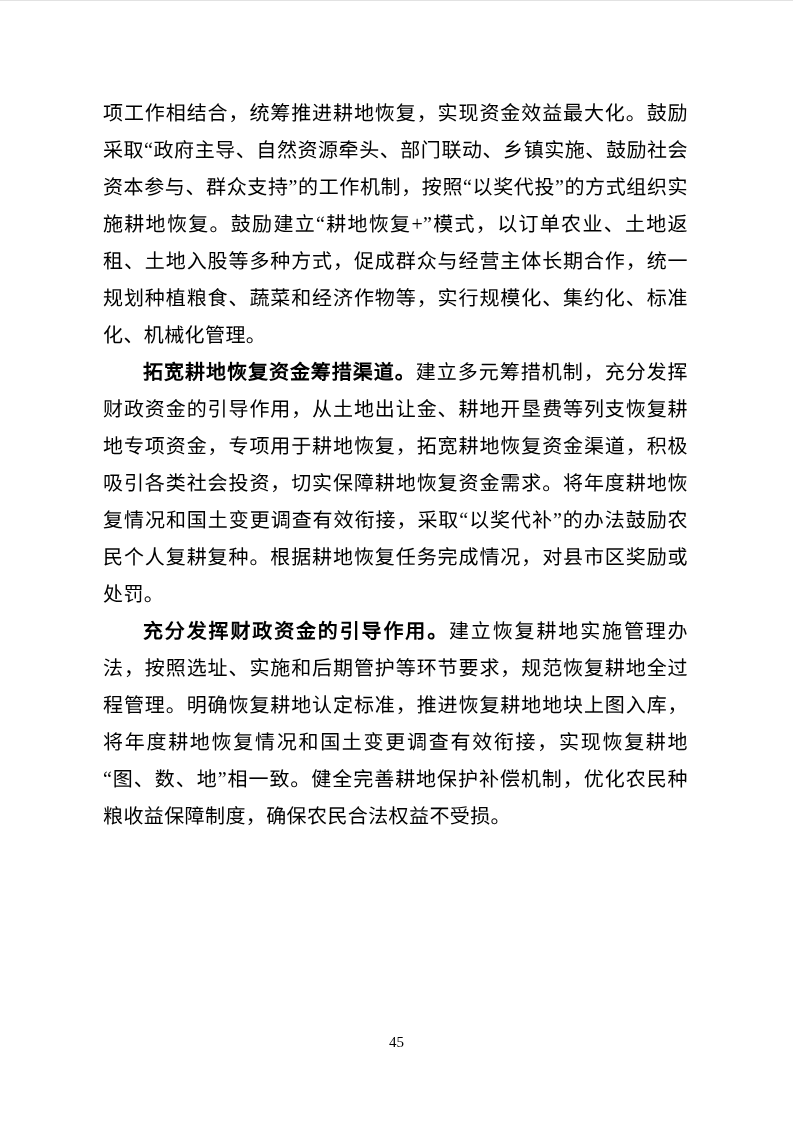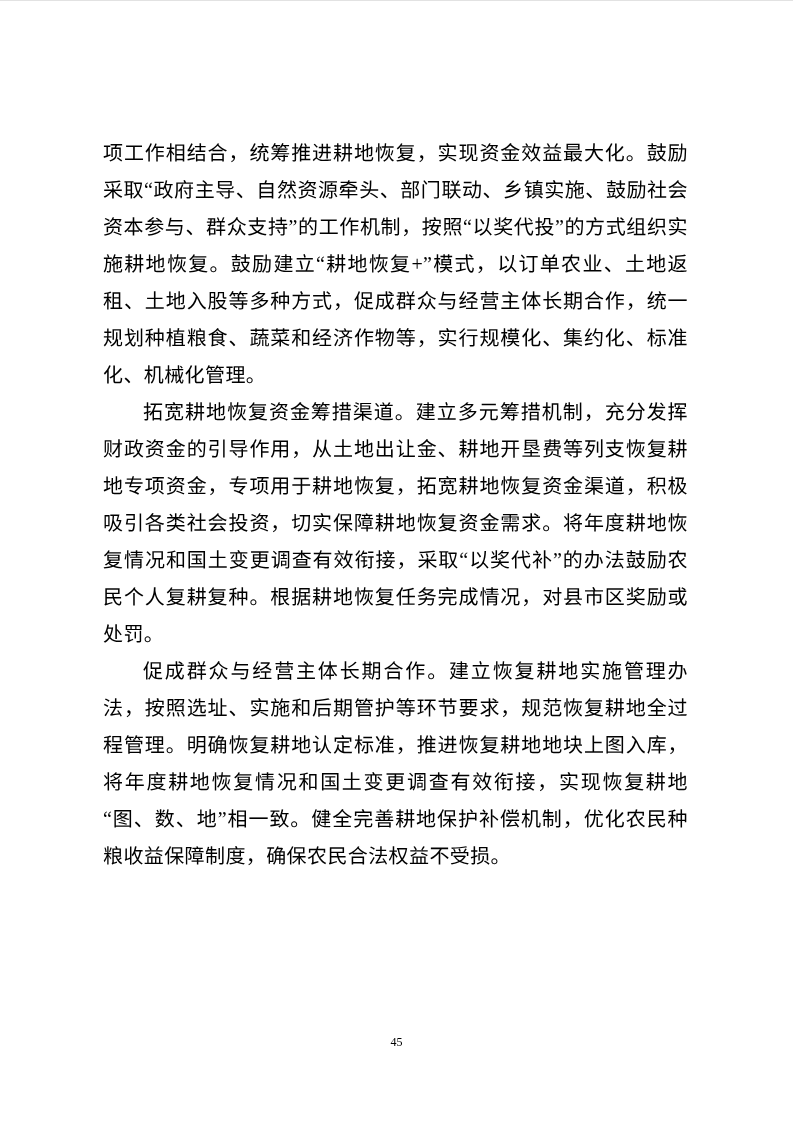--- a/index.html
+++ b/index.html
@@ -34,45 +34,44 @@
     text-justify: inter-ideograph;
     letter-spacing: 0.4px;
   }
   .para {
     margin: 0;
     padding: 0;
     text-indent: 2em;
   }
   .para.no-indent {
     text-indent: 0;
-    margin-top: 40px;
   }
   .para-lead {
-    font-weight: normal;
+    font-weight: bold;
   }
   .page-footer {
     position: absolute;
     top: 1031px;
     left: 0;
     width: 793px;
     text-align: center;
-    font-size: 12px;
+    font-size: 15px;
     line-height: 22px;
     color: #000000;
   }
 </style>
 </head>
 <body>
 
 <div class="page-top-edge"></div>
 
 <div class="doc-content">
   <p class="para no-indent"><span class="para-lead"></span><span>项工作相结合，统筹推进耕地恢复，实现资金效益最大化。鼓励采取“政府主导、自然资源牵头、部门联动、乡镇实施、鼓励社会资本参与、群众支持”的工作机制，按照“以奖代投”的方式组织实施耕地恢复。鼓励建立“耕地恢复+”模式，以订单农业、土地返租、土地入股等多种方式，促成群众与经营主体长期合作，统一规划种植粮食、蔬菜和经济作物等，实行规模化、集约化、标准化、机械化管理。</span></p>
 
   <p class="para"><span class="para-lead">拓宽耕地恢复资金筹措渠道。</span><span>建立多元筹措机制，充分发挥财政资金的引导作用，从土地出让金、耕地开垦费等列支恢复耕地专项资金，专项用于耕地恢复，拓宽耕地恢复资金渠道，积极吸引各类社会投资，切实保障耕地恢复资金需求。将年度耕地恢复情况和国土变更调查有效衔接，采取“以奖代补”的办法鼓励农民个人复耕复种。根据耕地恢复任务完成情况，对县市区奖励或处罚。</span></p>
 
-  <p class="para"><span class="para-lead">促成群众与经营主体长期合作。</span><span>建立恢复耕地实施管理办法，按照选址、实施和后期管护等环节要求，规范恢复耕地全过程管理。明确恢复耕地认定标准，推进恢复耕地地块上图入库，将年度耕地恢复情况和国土变更调查有效衔接，实现恢复耕地 “图、数、地”相一致。健全完善耕地保护补偿机制，优化农民种粮收益保障制度，确保农民合法权益不受损。</span></p>
+  <p class="para"><span class="para-lead">充分发挥财政资金的引导作用。</span><span>建立恢复耕地实施管理办法，按照选址、实施和后期管护等环节要求，规范恢复耕地全过程管理。明确恢复耕地认定标准，推进恢复耕地地块上图入库，将年度耕地恢复情况和国土变更调查有效衔接，实现恢复耕地 “图、数、地”相一致。健全完善耕地保护补偿机制，优化农民种粮收益保障制度，确保农民合法权益不受损。</span></p>
 
 </div>
 
 <div class="page-footer">
   <span>45</span>
 </div>
 
 </body></html>

